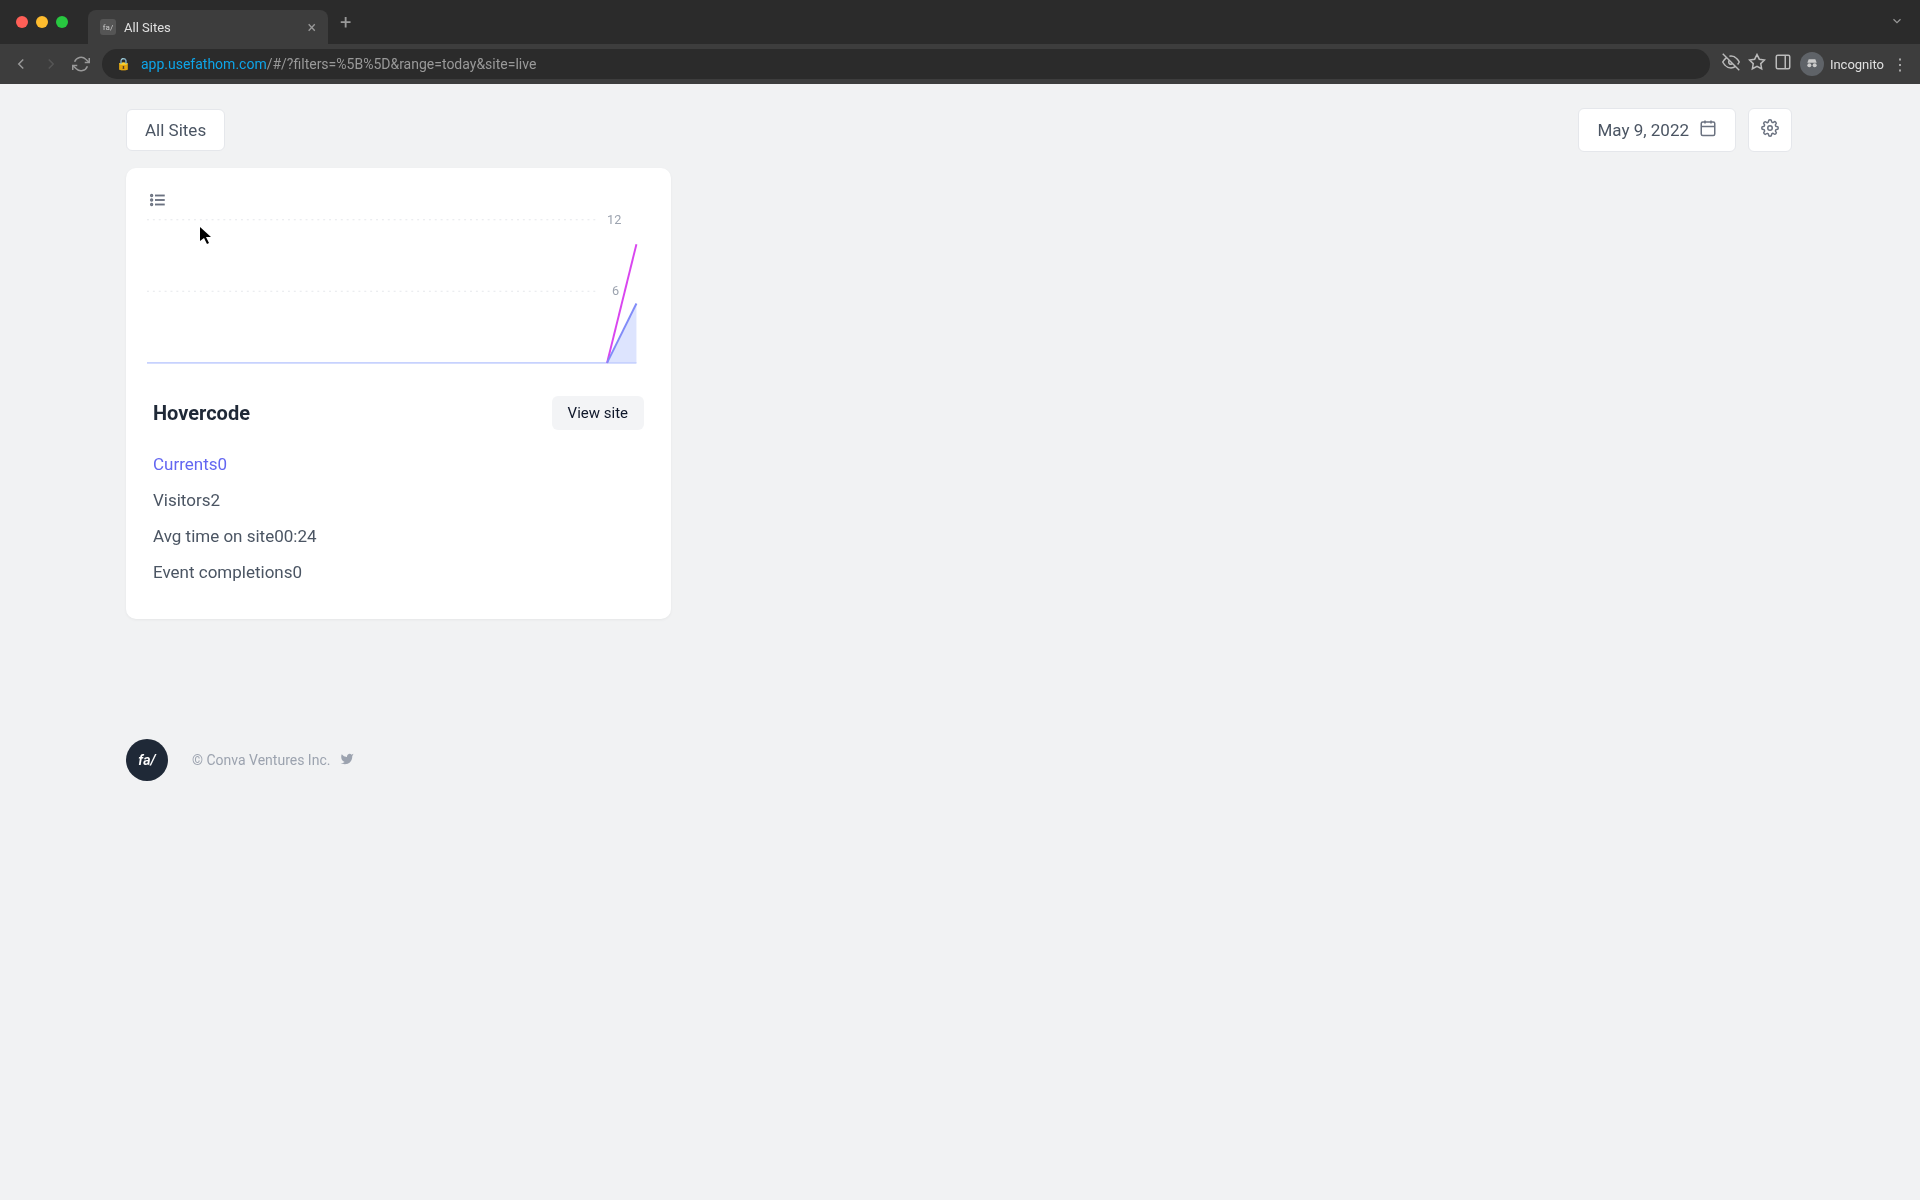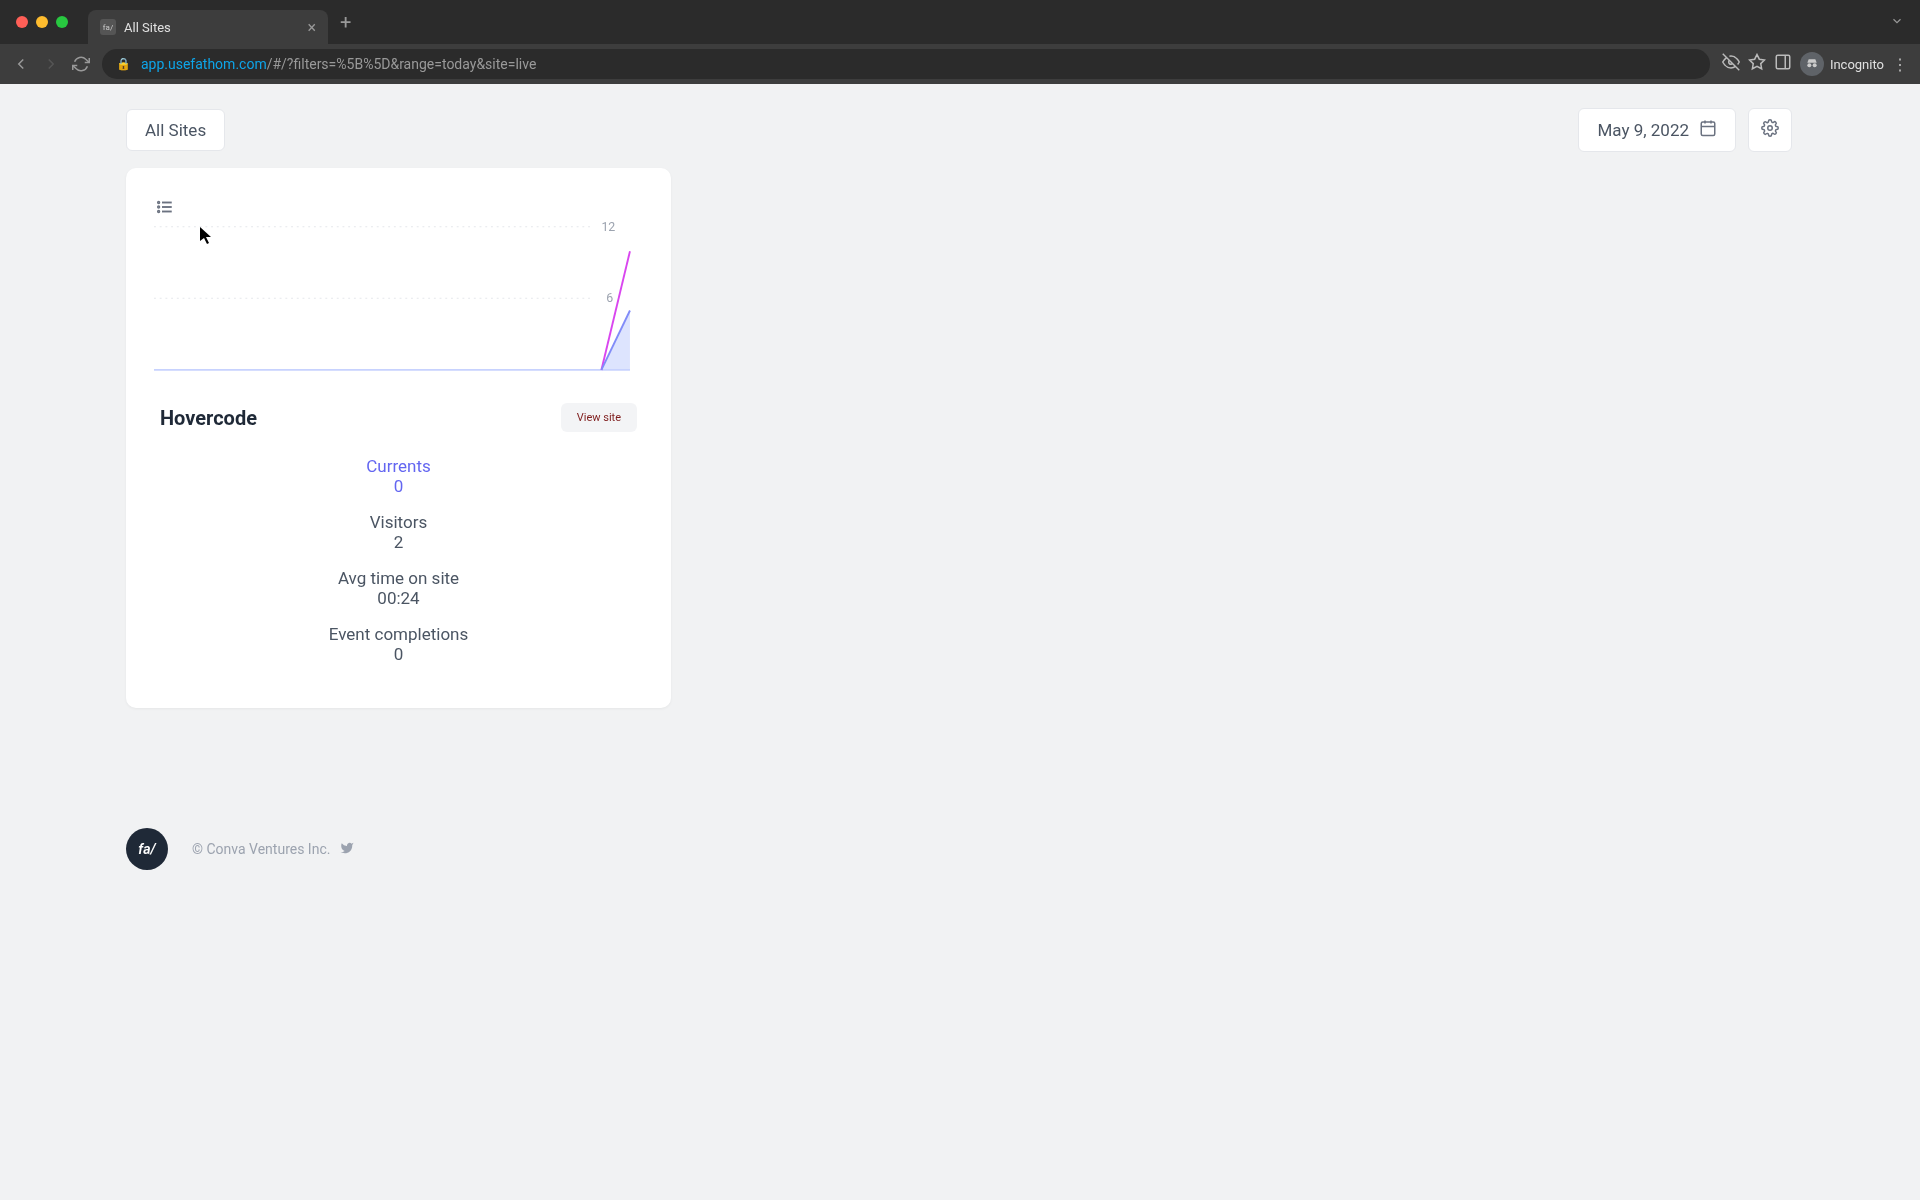--- a/index.html
+++ b/index.html
@@ -193,21 +193,21 @@
     .icon-only {
       padding: 10px 12px;
     }
 
     
     .card {
       background: #fff;
       border-radius: 10px;
       width: 545px;
       margin-left: 126px;
-      padding: 12px;
+      padding: 5px;
       box-shadow: 0 1px 3px rgba(0,0,0,0.05);
     }
 
     .chart-area {
       position: relative;
       padding: 16px 10px 0 16px;
       height: 195px;
     }
 
     .list-toggle {
@@ -234,36 +234,35 @@
     .site-name {
       font-size: 20px;
       font-weight: 700;
       color: #1f2937;
     }
 
     .view-site-btn {
       background: #f3f4f6;
       border-radius: 6px;
       padding: 8px 16px;
-      font-size: 11px;
-      color: #7f1d1d;
+      font-size: 15px;
+      color: #0f172a;
       cursor: pointer;
     }
 
     .stats {
       padding: 4px 22px 24px 22px;
     }
 
     .stat-row {
       display: flex;
       justify-content: flex-start;
       align-items: center;
       padding: 8px 0;
       font-size: 17px;
-      flex-direction: column;
     }
 
     .stat-label {
       color: #4b5563;
     }
 
     .stat-value {
       color: #4b5563;
       font-variant-numeric: tabular-nums;
     }

